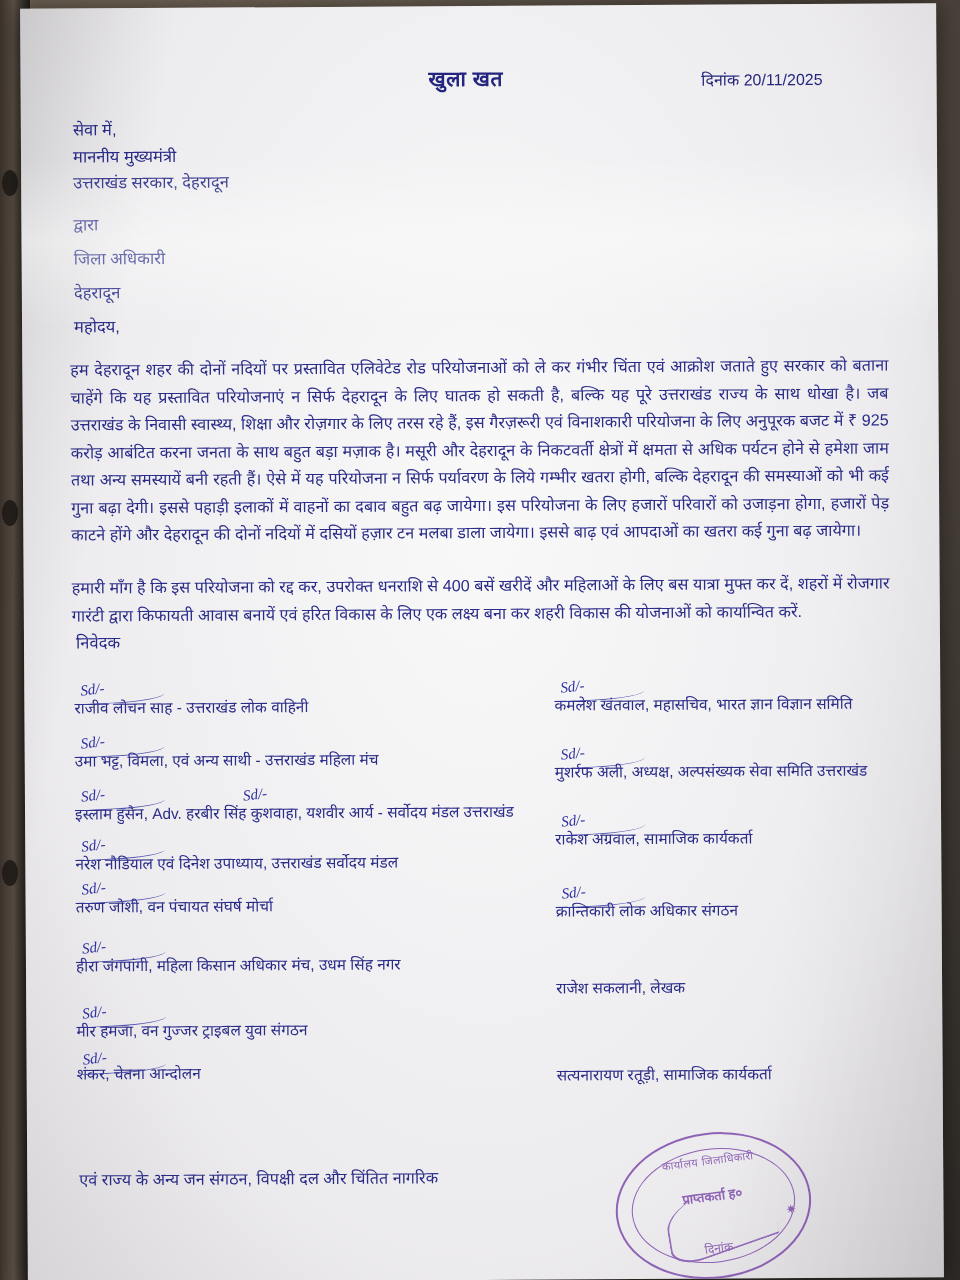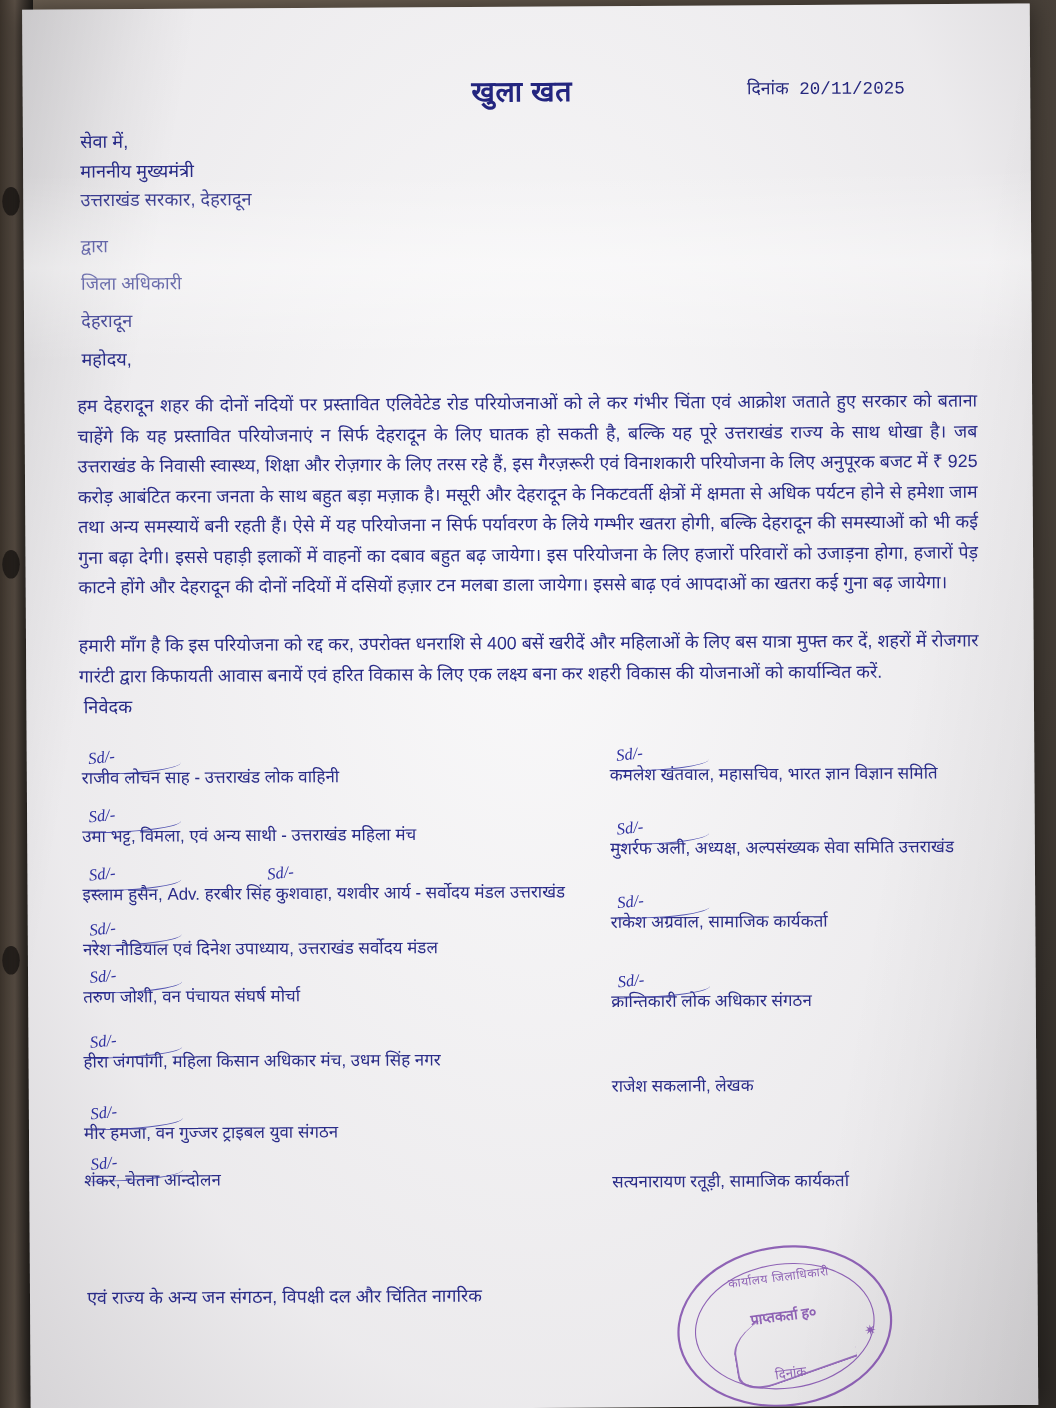--- a/index.html
+++ b/index.html
@@ -83,32 +83,31 @@
 
   .title-row {
     position: absolute;
     left: 0; right: 0; top: 58px;
     height: 26px;
   }
   .doc-title {
     position: absolute;
     left: 408px;
     top: 0;
-    font-size: 26px;
+    font-size: 21px;
     font-weight: bold;
     color: #23257f;
     letter-spacing: .5px;
   }
   .doc-date {
     position: absolute;
     right: 114px;
     top: 6px;
     font-size: 16px;
     color: #26287e;
-    font-family: Liberation Mono, monospace;
   }
 
   .addr {
     position: absolute;
     left: 52px;
     top: 108px;
     line-height: 1.62;
     font-size: 16.5px;
     color: #272a86;
   }

